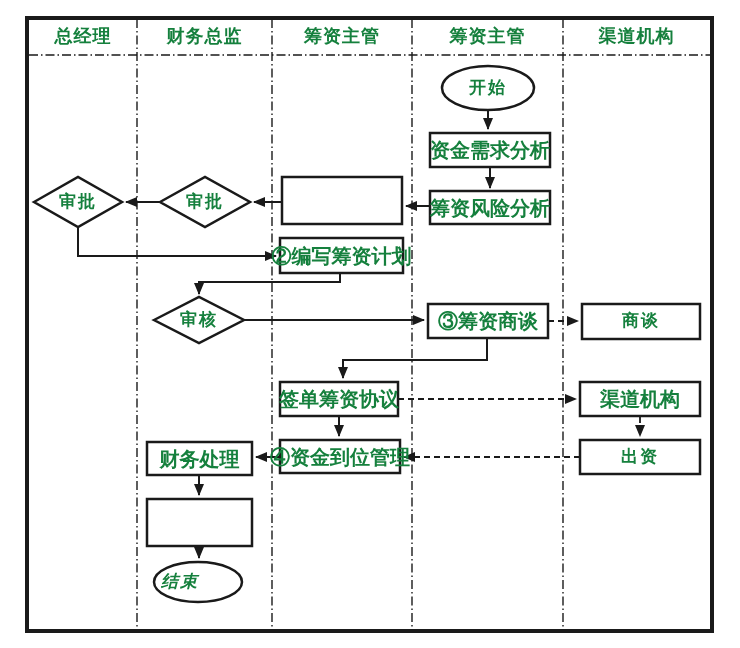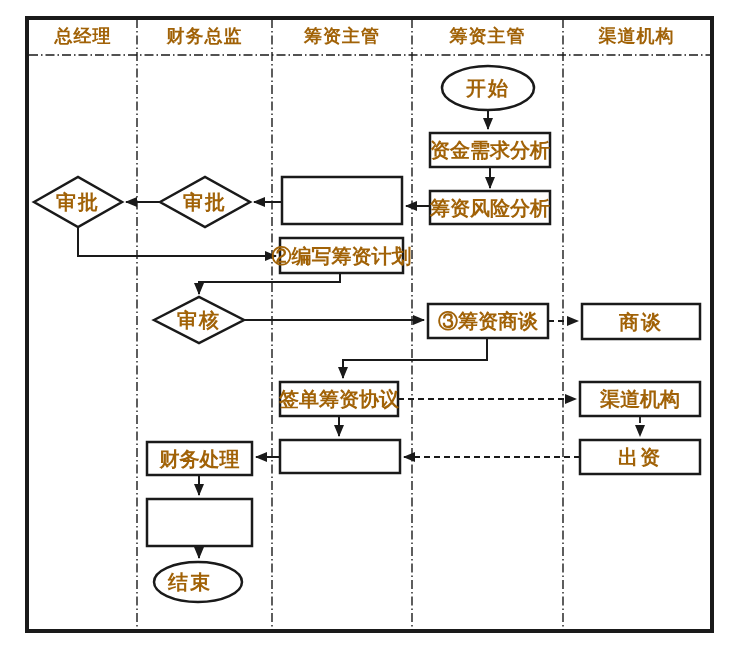--- a/index.html
+++ b/index.html
@@ -12,35 +12,35 @@
     color: #111111;
     overflow: hidden;
   }
   .canvas svg { position: absolute; left: 0; top: 0; }
   .lbl {
     position: absolute;
     display: flex;
     align-items: center;
     justify-content: center;
     font-weight: bold;
-    color: #a16207;
+    color: #15803d;
     white-space: nowrap;
     line-height: 1.2;
     z-index: 3;
   }
   .lbl.two-line {
     flex-direction: column;
     align-items: flex-start;
     justify-content: center;
     padding-left: 6px;
     line-height: 1.3;
   }
   .hdr { font-size: 18px; letter-spacing: 1px; }
   .node-lbl { font-size: 20px; }
-  .big { font-size: 20px; letter-spacing: 2px; }
+  .big { font-size: 17px; letter-spacing: 2px; }
 </style>
 </head>
 <body>
 
 <div class="canvas">
 
   <svg width="740" height="648" viewBox="0 0 740 648">
     <defs>
       <marker id="arrow" markerUnits="userSpaceOnUse" markerWidth="13" markerHeight="11" refX="11" refY="5" orient="auto">
         <path d="M0,0 L12,5 L0,10 Z" fill="#1a1a1a"></path>
@@ -111,17 +111,18 @@
   <div class="lbl node-lbl" style="left:430px; top:133px; width:120px; height:34px;">资金需求分析</div>
   <div class="lbl node-lbl" style="left:430px; top:191px; width:120px; height:33px;">筹资风险分析</div>
   <div class="lbl big" style="left:34px; top:177px; width:88px; height:50px;">审批</div>
   <div class="lbl big" style="left:160px; top:177px; width:90px; height:50px;">审批</div>
   <div class="lbl big" style="left:154px; top:297px; width:90px; height:46px;">审核</div>
   <div class="lbl node-lbl" style="left:280px; top:238px; width:123px; height:35px;">②编写筹资计划</div>
   <div class="lbl node-lbl" style="left:428px; top:304px; width:120px; height:34px;">③筹资商谈</div>
   <div class="lbl big" style="left:582px; top:304px; width:118px; height:35px;">商谈</div>
   <div class="lbl node-lbl" style="left:280px; top:382px; width:118px; height:34px;">签单筹资协议</div>
   <div class="lbl node-lbl" style="left:580px; top:382px; width:120px; height:34px;">渠道机构</div>
+  <div class="lbl node-lbl" style="left:280px; top:440px; width:120px; height:33px;">④资金到位管理</div>
   <div class="lbl big" style="left:580px; top:440px; width:120px; height:34px;">出资</div>
   <div class="lbl node-lbl" style="left:147px; top:442px; width:105px; height:33px;">财务处理</div>
-  <div class="lbl big" style="left:146px; top:562px; width:88px; height:40px;">结束</div>
+  <div class="lbl big" style="left:136px; top:562px; width:88px; height:40px;font-style:italic;">结束</div>
 
 </div>
 
 </body></html>

